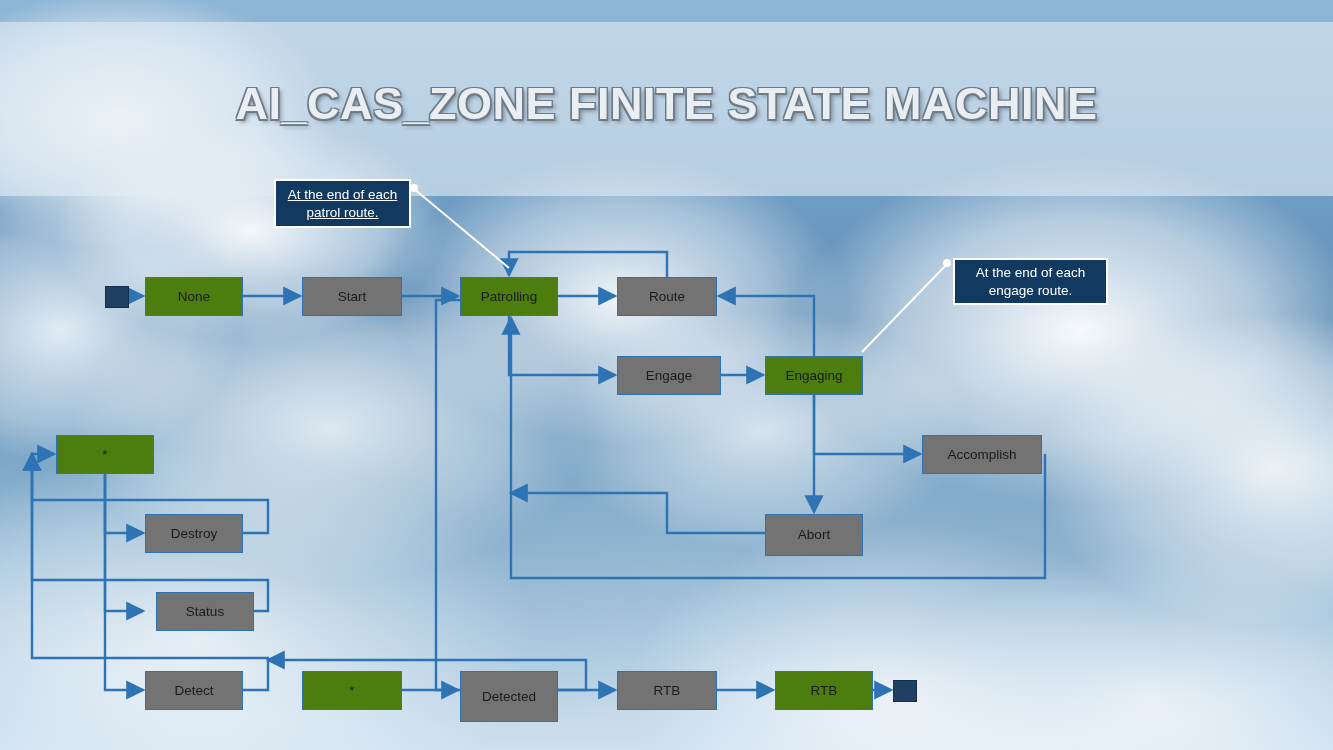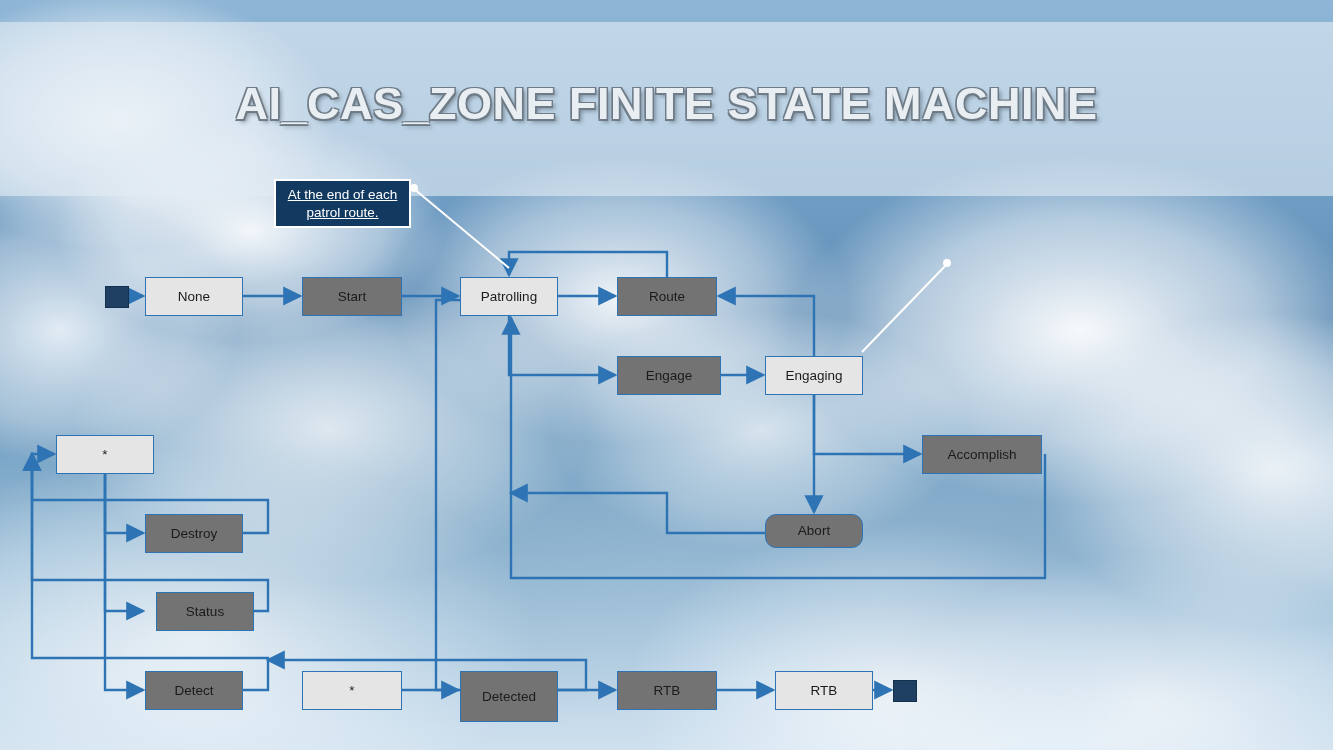--- a/index.html
+++ b/index.html
@@ -86,21 +86,21 @@
     justify-content: center;
     font-size: 13.5px;
     color: #1b1b1b;
     text-align: center;
     line-height: 1.15;
   }
   .node.light {
     background: #737373;
   }
   .node.white {
-    background: #e5e5e5;
+    background: #4d7c0f;
   }
   .terminal {
     position: absolute;
     background: #1f3f63;
     border: 1px solid #14304d;
   }
   .callout {
     position: absolute;
     box-sizing: border-box;
     background: #123a60;
@@ -194,26 +194,27 @@
     <div class="terminal" style="left:105px; top:286px; width:22px; height:20px;"></div>
     <div class="terminal" style="left:893px; top:680px; width:22px; height:20px;"></div>
 
     <div class="node white" style="left:145px; top:277px; width:98px; height:39px;">None</div>
     <div class="node light" style="left:302px; top:277px; width:100px; height:39px;">Start</div>
     <div class="node white" style="left:460px; top:277px; width:98px; height:39px;">Patrolling</div>
     <div class="node light" style="left:617px; top:277px; width:100px; height:39px;">Route</div>
     <div class="node light" style="left:617px; top:356px; width:104px; height:39px;">Engage</div>
     <div class="node white" style="left:765px; top:356px; width:98px; height:39px;">Engaging</div>
     <div class="node light" style="left:922px; top:435px; width:120px; height:39px;">Accomplish</div>
-    <div class="node light" style="left:765px; top:514px; width:98px; height:34px;border-radius:11px;">Abort</div>
+    <div class="node light" style="left:765px; top:514px; width:98px; height:42px;">Abort</div>
     <div class="node white" style="left:56px; top:435px; width:98px; height:39px;">*</div>
     <div class="node light" style="left:145px; top:514px; width:98px; height:39px;">Destroy</div>
     <div class="node light" style="left:156px; top:592px; width:98px; height:39px;">Status</div>
     <div class="node light" style="left:145px; top:671px; width:98px; height:39px;">Detect</div>
     <div class="node white" style="left:302px; top:671px; width:100px; height:39px;">*</div>
     <div class="node light" style="left:460px; top:671px; width:98px; height:51px;">Detected</div>
     <div class="node light" style="left:617px; top:671px; width:100px; height:39px;">RTB</div>
     <div class="node white" style="left:775px; top:671px; width:98px; height:39px;">RTB</div>
 
     <div class="callout" style="left:274px; top:179px; width:137px; height:49px;text-decoration:underline;">At the end of each patrol route.</div>
+    <div class="callout" style="left:953px; top:258px; width:155px; height:47px;">At the end of each engage route.</div>
 
   </div>
 </div>
 
 </body></html>

